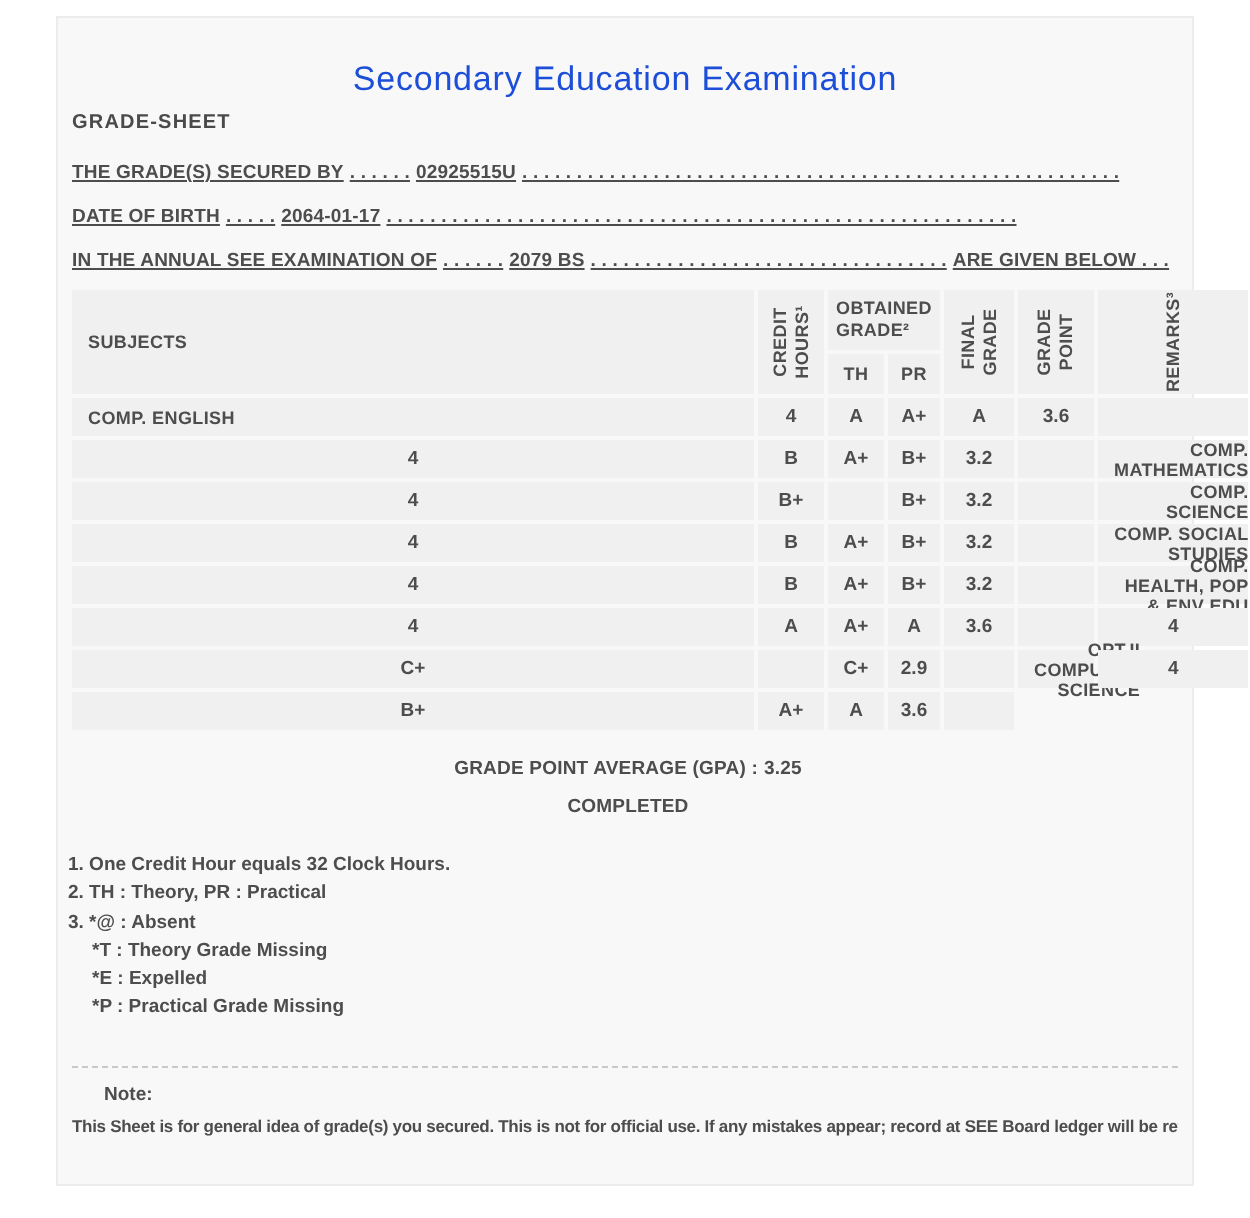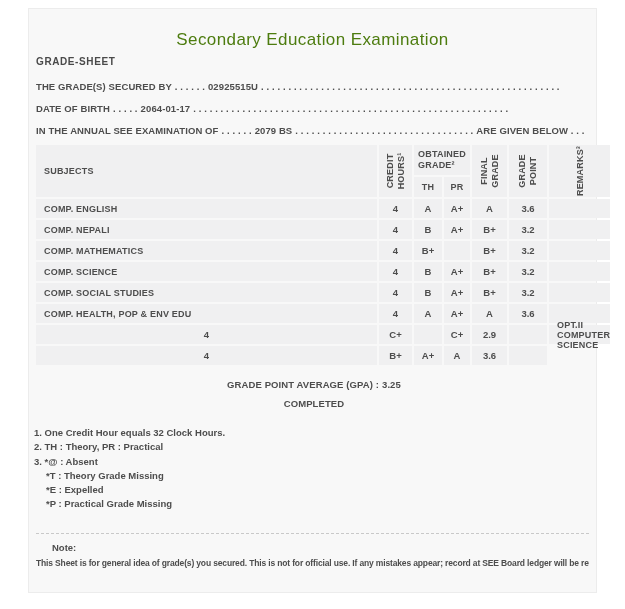--- a/index.html
+++ b/index.html
@@ -1,30 +1,30 @@
 <!DOCTYPE html>
 <html><head>
 <meta charset="utf-8">
 <style>
   html,body{margin:0;padding:0;background:#ffffff;width:625px;height:609px;
     font-family:"Liberation Sans",sans-serif;color:#4d4d4d;-webkit-font-smoothing:antialiased;}
   .panel{position:absolute;left:28px;top:8px;width:569px;height:585px;box-sizing:border-box;
     background:#f8f8f8;border:1px solid #ececec;}
   .content{padding:0 7px;}
-  .title{margin:21px 0 0 0;text-align:center;font-size:17px;font-weight:400;letter-spacing:.4px;color:#4d7c0f;}
+  .title{margin:21px 0 0 0;text-align:center;font-size:17px;font-weight:400;letter-spacing:.4px;color:#1d4ed8;}
   .subtitle{margin:6px 0 0 0;font-size:10px;font-weight:700;letter-spacing:.6px;color:#4a4a4a;}
-  .info-block{margin-top:9px;}
+  .info-block{margin-top:9px;text-decoration:underline;}
   .info-line{height:22px;line-height:22px;font-size:9.5px;font-weight:700;white-space:nowrap;overflow:hidden;letter-spacing:.1px;}
   .info-line span{margin-right:3px;}
   
   .grades-table{margin-top:3px;display:grid;grid-template-columns:341px 33px 28px 26px 35px 38px 1fr;
     grid-template-rows:30px 20px repeat(8,19px);gap:2px;}
   .cell{background:#f0f0f1;display:flex;align-items:center;justify-content:center;
     font-size:9.5px;font-weight:600;color:#4d4d4d;position:relative;overflow:visible;}
-  .cell.subject{justify-content:flex-start;padding-left:8px;font-size:9px;letter-spacing:.2px;}
+  .cell.subject{justify-content:flex-start;padding-left:8px;font-size:9px;letter-spacing:.2px;text-align:right;}
   .hdr{font-size:9px;letter-spacing:.2px;}
   .subjects-hdr{grid-column:1;grid-row:1/3;}
   .credit-hdr{grid-column:2;grid-row:1/3;}
   .obtained-hdr{grid-column:3/5;grid-row:1;}
   .th-hdr{grid-column:3;grid-row:2;}
   .pr-hdr{grid-column:4;grid-row:2;}
   .final-hdr{grid-column:5;grid-row:1/3;}
   .point-hdr{grid-column:6;grid-row:1/3;}
   .remarks-hdr{grid-column:7;grid-row:1/3;}
   .vtext{position:absolute;left:50%;top:50%;transform:translate(-50%,-50%) rotate(-90deg);
@@ -97,21 +97,20 @@
       </div>
 
       <div class="cell subject">COMP. ENGLISH</div>
       <div class="cell">4</div>
       <div class="cell">A</div>
       <div class="cell">A+</div>
       <div class="cell">A</div>
       <div class="cell">3.6</div>
       <div class="cell"></div>
 
-      <div class="cell subject">COMP. NEPALI</div>
       <div class="cell">4</div>
       <div class="cell">B</div>
       <div class="cell">A+</div>
       <div class="cell">B+</div>
       <div class="cell">3.2</div>
       <div class="cell"></div>
 
       <div class="cell subject">COMP. MATHEMATICS</div>
       <div class="cell">4</div>
       <div class="cell">B+</div>

